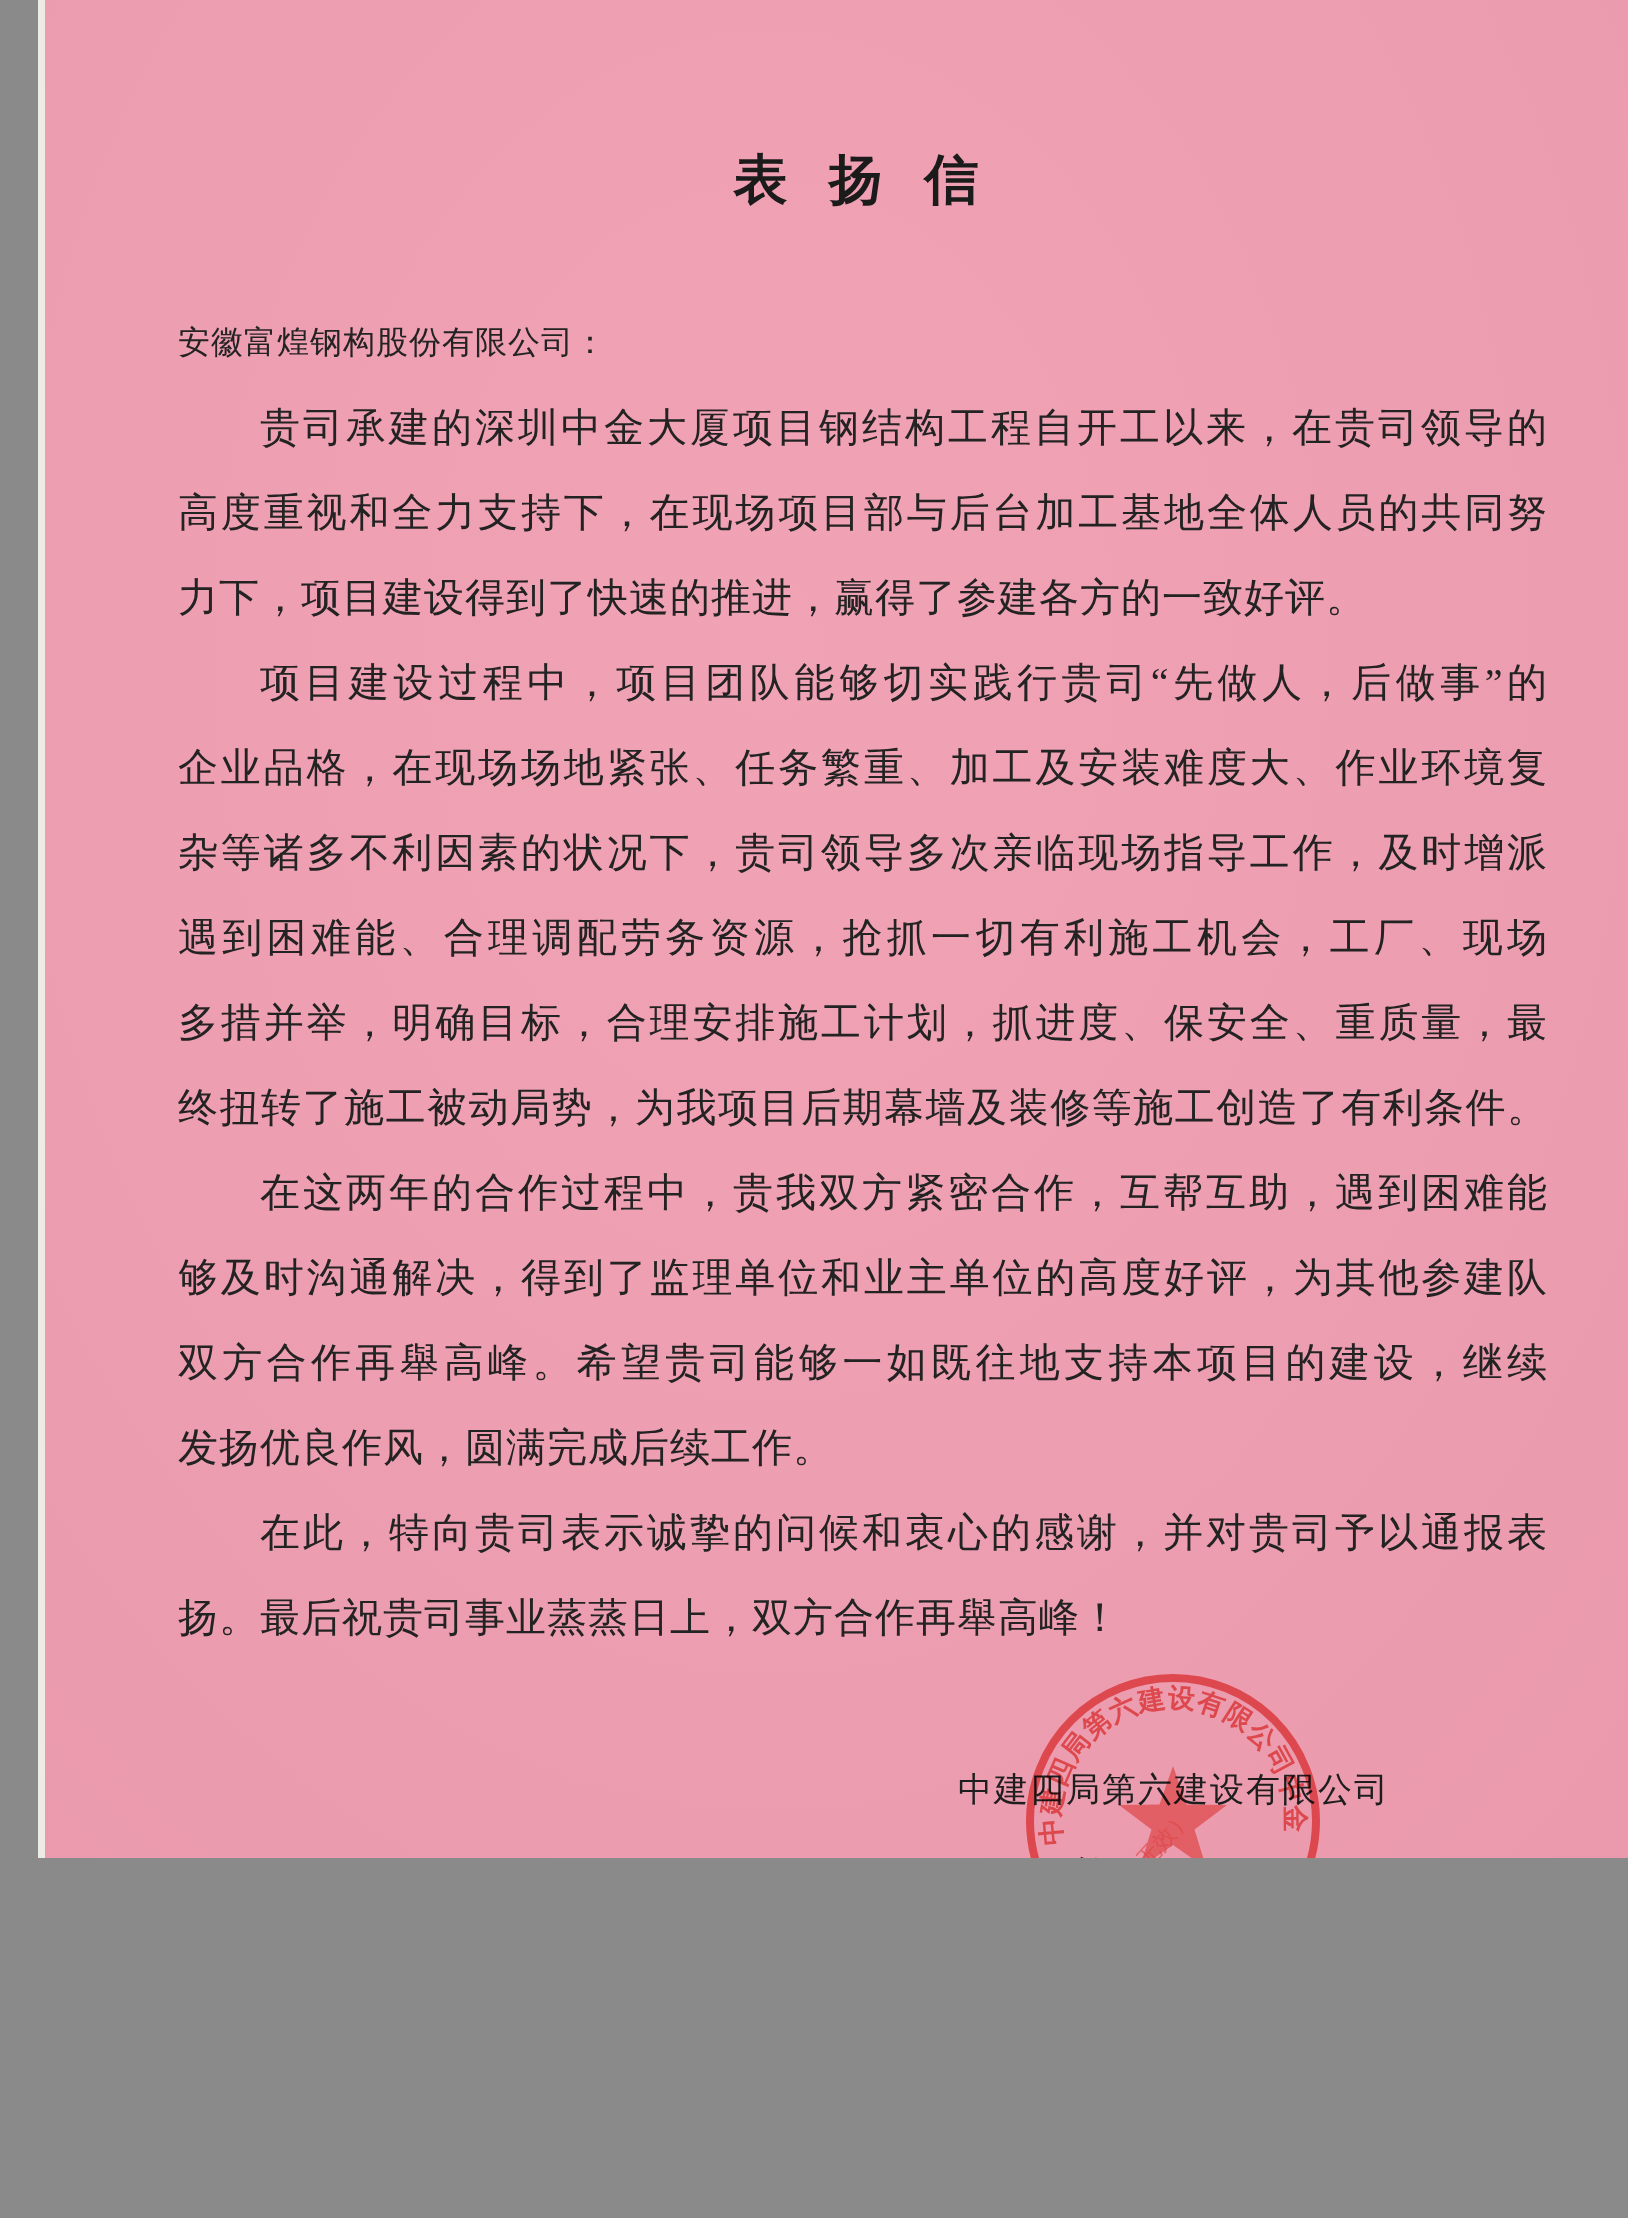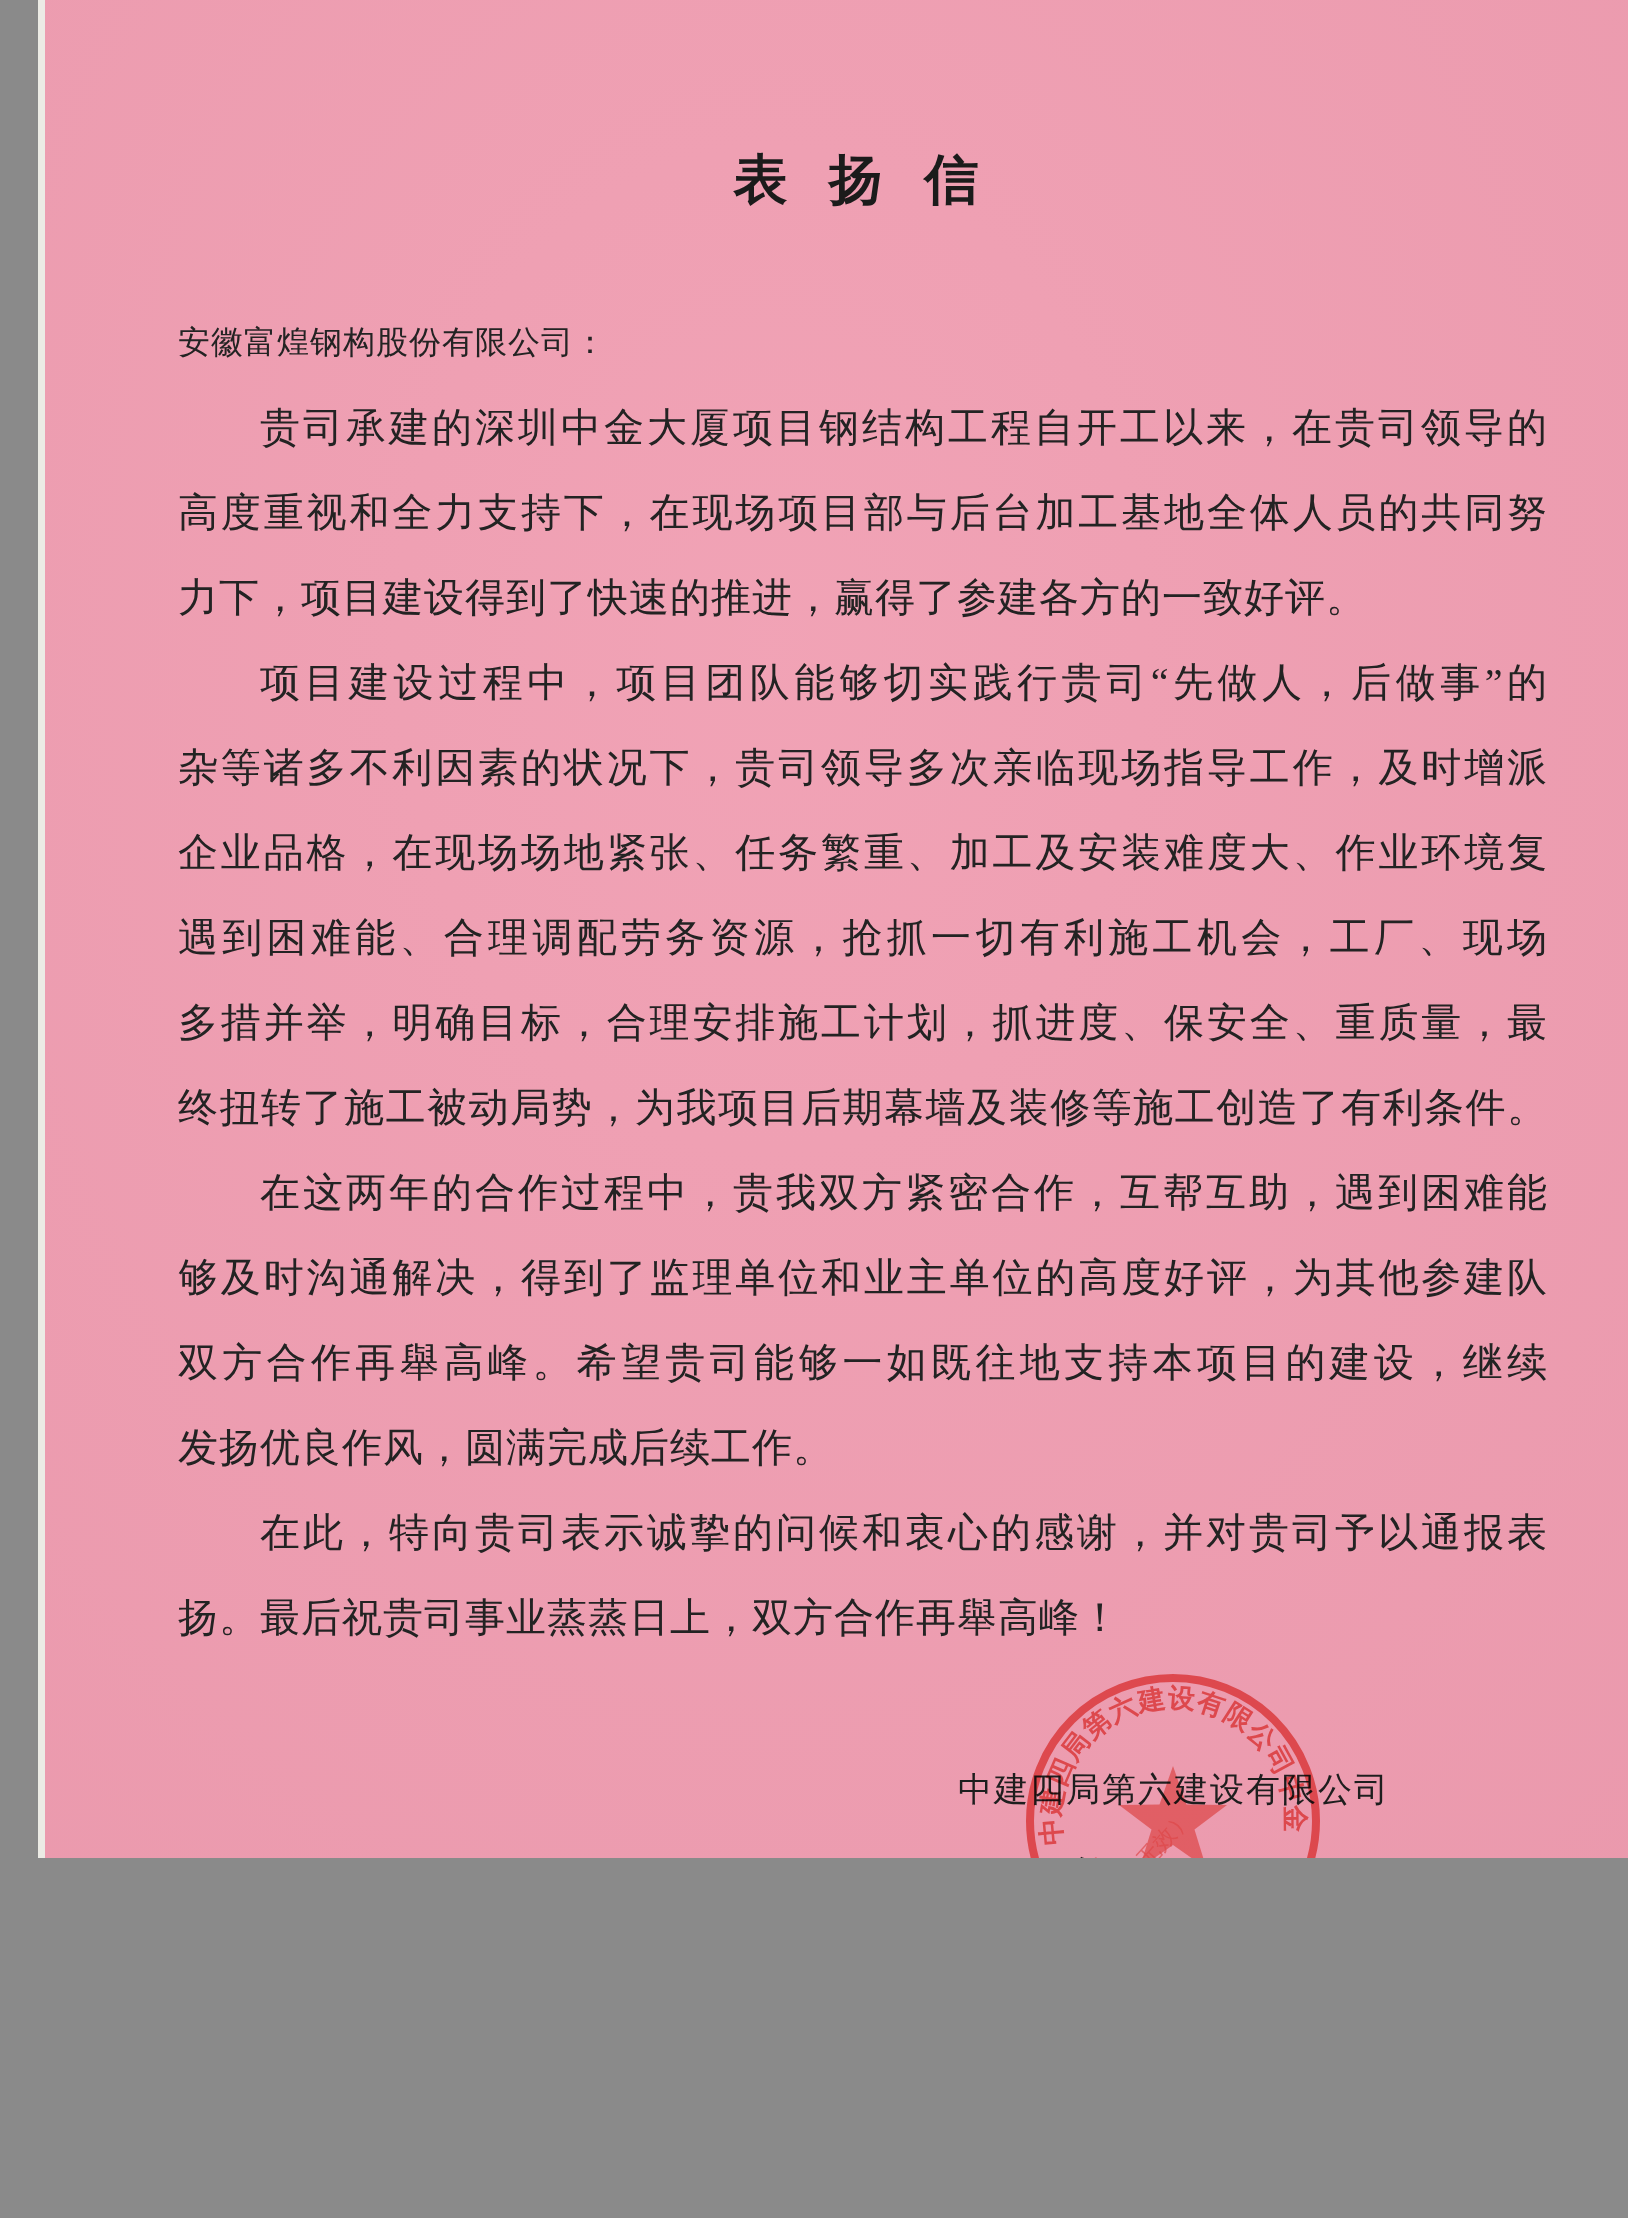--- a/index.html
+++ b/index.html
@@ -91,22 +91,22 @@
     <div class="salutation">安徽富煌钢构股份有限公司：</div>
 
     <div class="para">
       <div class="line indent just">贵司承建的深圳中金大厦项目钢结构工程自开工以来，在贵司领导的</div>
       <div class="line just">高度重视和全力支持下，在现场项目部与后台加工基地全体人员的共同努</div>
       <div class="line">力下，项目建设得到了快速的推进，赢得了参建各方的一致好评。</div>
     </div>
 
     <div class="para">
       <div class="line indent just">项目建设过程中，项目团队能够切实践行贵司“先做人，后做事”的</div>
+      <div class="line just">企业品格，在现场场地紧张、任务繁重、加工及安装难度大、作业环境复</div>
       <div class="line just">杂等诸多不利因素的状况下，贵司领导多次亲临现场指导工作，及时增派</div>
-      <div class="line just">企业品格，在现场场地紧张、任务繁重、加工及安装难度大、作业环境复</div>
       <div class="line just">遇到困难能、合理调配劳务资源，抢抓一切有利施工机会，工厂、现场</div>
       <div class="line just">多措并举，明确目标，合理安排施工计划，抓进度、保安全、重质量，最</div>
       <div class="line just">终扭转了施工被动局势，为我项目后期幕墙及装修等施工创造了有利条件。</div>
     </div>
 
     <div class="para">
       <div class="line indent just">在这两年的合作过程中，贵我双方紧密合作，互帮互助，遇到困难能</div>
       <div class="line just">够及时沟通解决，得到了监理单位和业主单位的高度好评，为其他参建队</div>
       <div class="line just">双方合作再舉高峰。希望贵司能够一如既往地支持本项目的建设，继续</div>
       <div class="line">发扬优良作风，圆满完成后续工作。</div>

